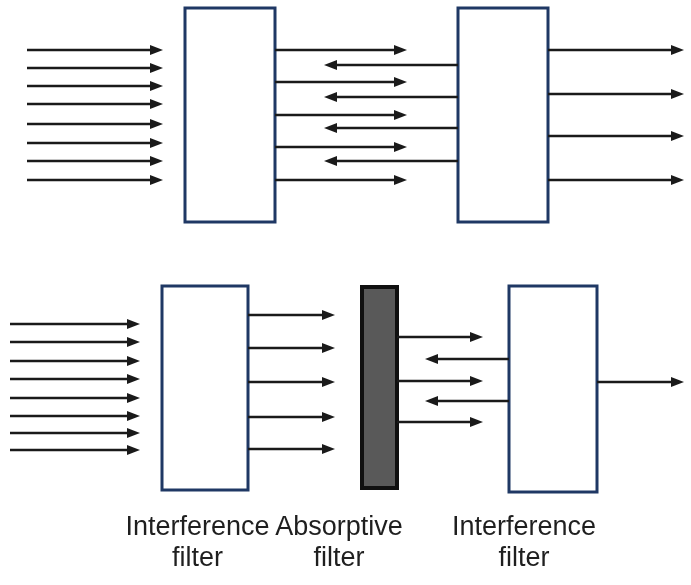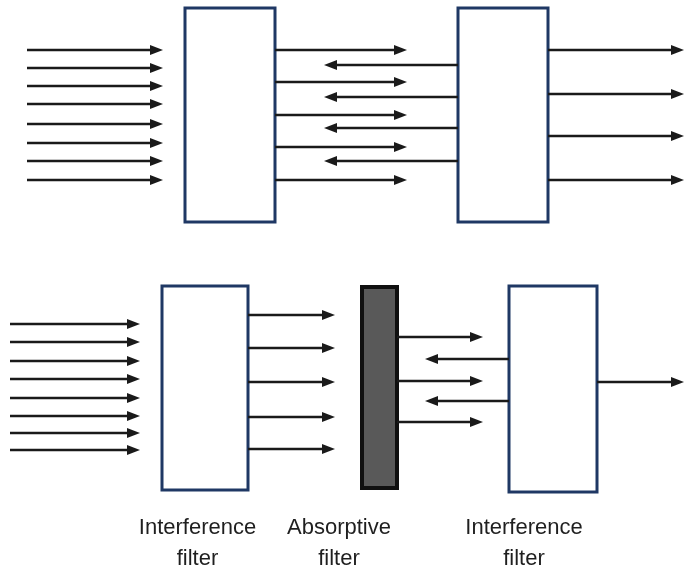--- a/index.html
+++ b/index.html
@@ -19,21 +19,21 @@
     position: absolute;
     left: 0;
     top: 0;
     width: 691px;
     height: 585px;
     display: block;
   }
   .filter-label {
     position: absolute;
     text-align: center;
-    font-size: 22px;
+    font-size: 27px;
     line-height: 31px;
     color: #1f1f1f;
     letter-spacing: 0px;
   }
   .label-1 { left: 100px; top: 511px; width: 195px; }
   .label-2 { left: 254px; top: 511px; width: 170px; }
   .label-3 { left: 434px; top: 511px; width: 180px; }
 </style>
 </head>
 <body>

